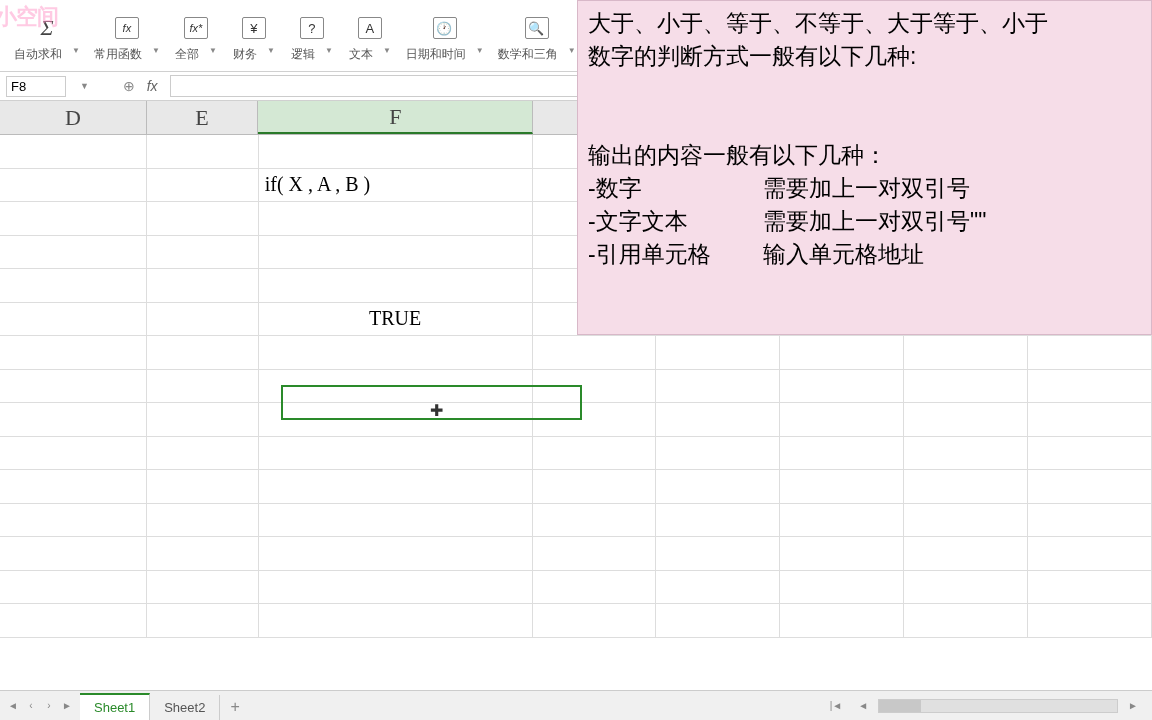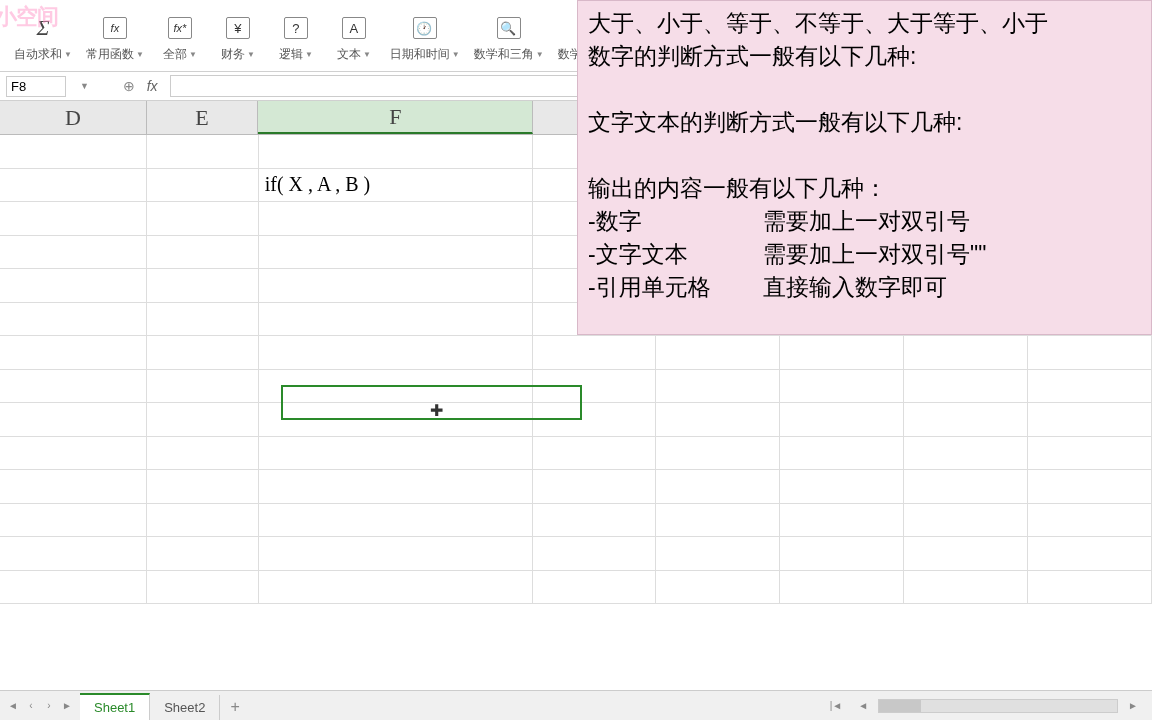--- a/index.html
+++ b/index.html
@@ -3,21 +3,21 @@
 <meta charset="utf-8">
 <style>
 * { margin: 0; padding: 0; box-sizing: border-box; font-family: "Microsoft YaHei", "SimSun", Arial, sans-serif; }
 body { background: #fff; width: 1152px; height: 720px; overflow: hidden; position: relative; }
 
 .watermark { position: absolute; top: 2px; left: -5px; font-size: 22px; font-weight: bold; color: rgba(255,150,200,0.5); z-index: 100; letter-spacing: -1px; }
 
 .toolbar { display: flex; padding: 8px 0 4px 8px; gap: 2px; border-bottom: 1px solid #d0d0d0; align-items: flex-start; }
 .tool-item { display: flex; flex-direction: column; align-items: center; padding: 4px 6px; cursor: pointer; min-width: 56px; }
 .tool-icon { width: 32px; height: 32px; display: flex; align-items: center; justify-content: center; margin-bottom: 2px; }
-.tool-label { font-size: 12px; color: #555; display: flex; align-items: center; gap: 2px; }
+.tool-label { font-size: 12px; color: #555; display: flex; align-items: flex-start; gap: 10px; }
 .dropdown-caret { font-size: 8px; color: #888; }
 .sigma { font-size: 22px; font-family: "Times New Roman", serif; color: #444; font-style: italic; }
 .fx-box { border: 1.5px solid #888; border-radius: 2px; width: 24px; height: 22px; display: flex; align-items: center; justify-content: center; font-size: 11px; font-style: italic; color: #333; }
 .curr-box { border: 1.5px solid #888; border-radius: 2px; width: 24px; height: 22px; display: flex; align-items: center; justify-content: center; font-size: 13px; color: #333; }
 
 .formula-row { display: flex; align-items: center; padding: 3px 6px; border-bottom: 1px solid #d0d0d0; gap: 8px; }
 .cell-ref { width: 60px; padding: 2px 4px; font-size: 13px; border: 1px solid #ccc; background: #fff; }
 .ref-dd { font-size: 9px; color: #888; padding: 0 6px; }
 .zoom-ic { font-size: 14px; color: #888; margin-left: 20px; }
 .fx-label { font-style: italic; font-size: 14px; color: #666; margin: 0 4px; }
@@ -206,20 +206,30 @@
         <div class="cell" style="width:300px"></div>
         <div class="cell" style="width:135px"></div>
         <div class="cell" style="width:135px"></div>
         <div class="cell" style="width:135px"></div>
         <div class="cell" style="width:135px"></div>
         <div class="cell" style="width:135px"></div>
       </div>
     <div class="row">
         <div class="cell" style="width:160px"></div>
         <div class="cell" style="width:122px"></div>
+        <div class="cell center" style="width:300px">TRUE</div>
+        <div class="cell" style="width:135px"></div>
+        <div class="cell" style="width:135px"></div>
+        <div class="cell" style="width:135px"></div>
+        <div class="cell" style="width:135px"></div>
+        <div class="cell" style="width:135px"></div>
+      </div>
+    <div class="row">
+        <div class="cell" style="width:160px"></div>
+        <div class="cell" style="width:122px"></div>
         <div class="cell" style="width:300px"></div>
         <div class="cell" style="width:135px"></div>
         <div class="cell" style="width:135px"></div>
         <div class="cell" style="width:135px"></div>
         <div class="cell" style="width:135px"></div>
         <div class="cell" style="width:135px"></div>
       </div>
     <div class="row">
         <div class="cell" style="width:160px"></div>
         <div class="cell" style="width:122px"></div>
@@ -302,26 +312,25 @@
       </div>
   </div>
   <div class="sel-box" style="left:281px; top:284px; width:301px; height:35px;"></div>
   <div class="cursor-plus" style="left:430px; top:300px;">✚</div>
 </div>
 
 <div class="overlay-note">
   <div>大于、小于、等于、不等于、大于等于、小于</div>
   <div>数字的判断方式一般有以下几种:</div>
   <div>&nbsp;</div>
-  <div>文字文本的判断方式一般有以下几种:</div>
   <div>&nbsp;</div>
   <div>输出的内容一般有以下几种：</div>
   <div><span class="ind">-数字</span><span>需要加上一对双引号</span></div>
   <div><span class="ind">-文字文本</span><span>需要加上一对双引号""</span></div>
-  <div><span class="ind">-引用单元格</span><span>直接输入数字即可</span></div>
+  <div><span class="ind">-引用单元格</span><span>输入单元格地址</span></div>
 </div>
 
 <div class="vscroll-edge"></div>
 
 <div class="bottom-bar">
   <div class="nav-arrows">
     <div class="nav-arr">◄</div>
     <div class="nav-arr">‹</div>
     <div class="nav-arr">›</div>
     <div class="nav-arr">►</div>

